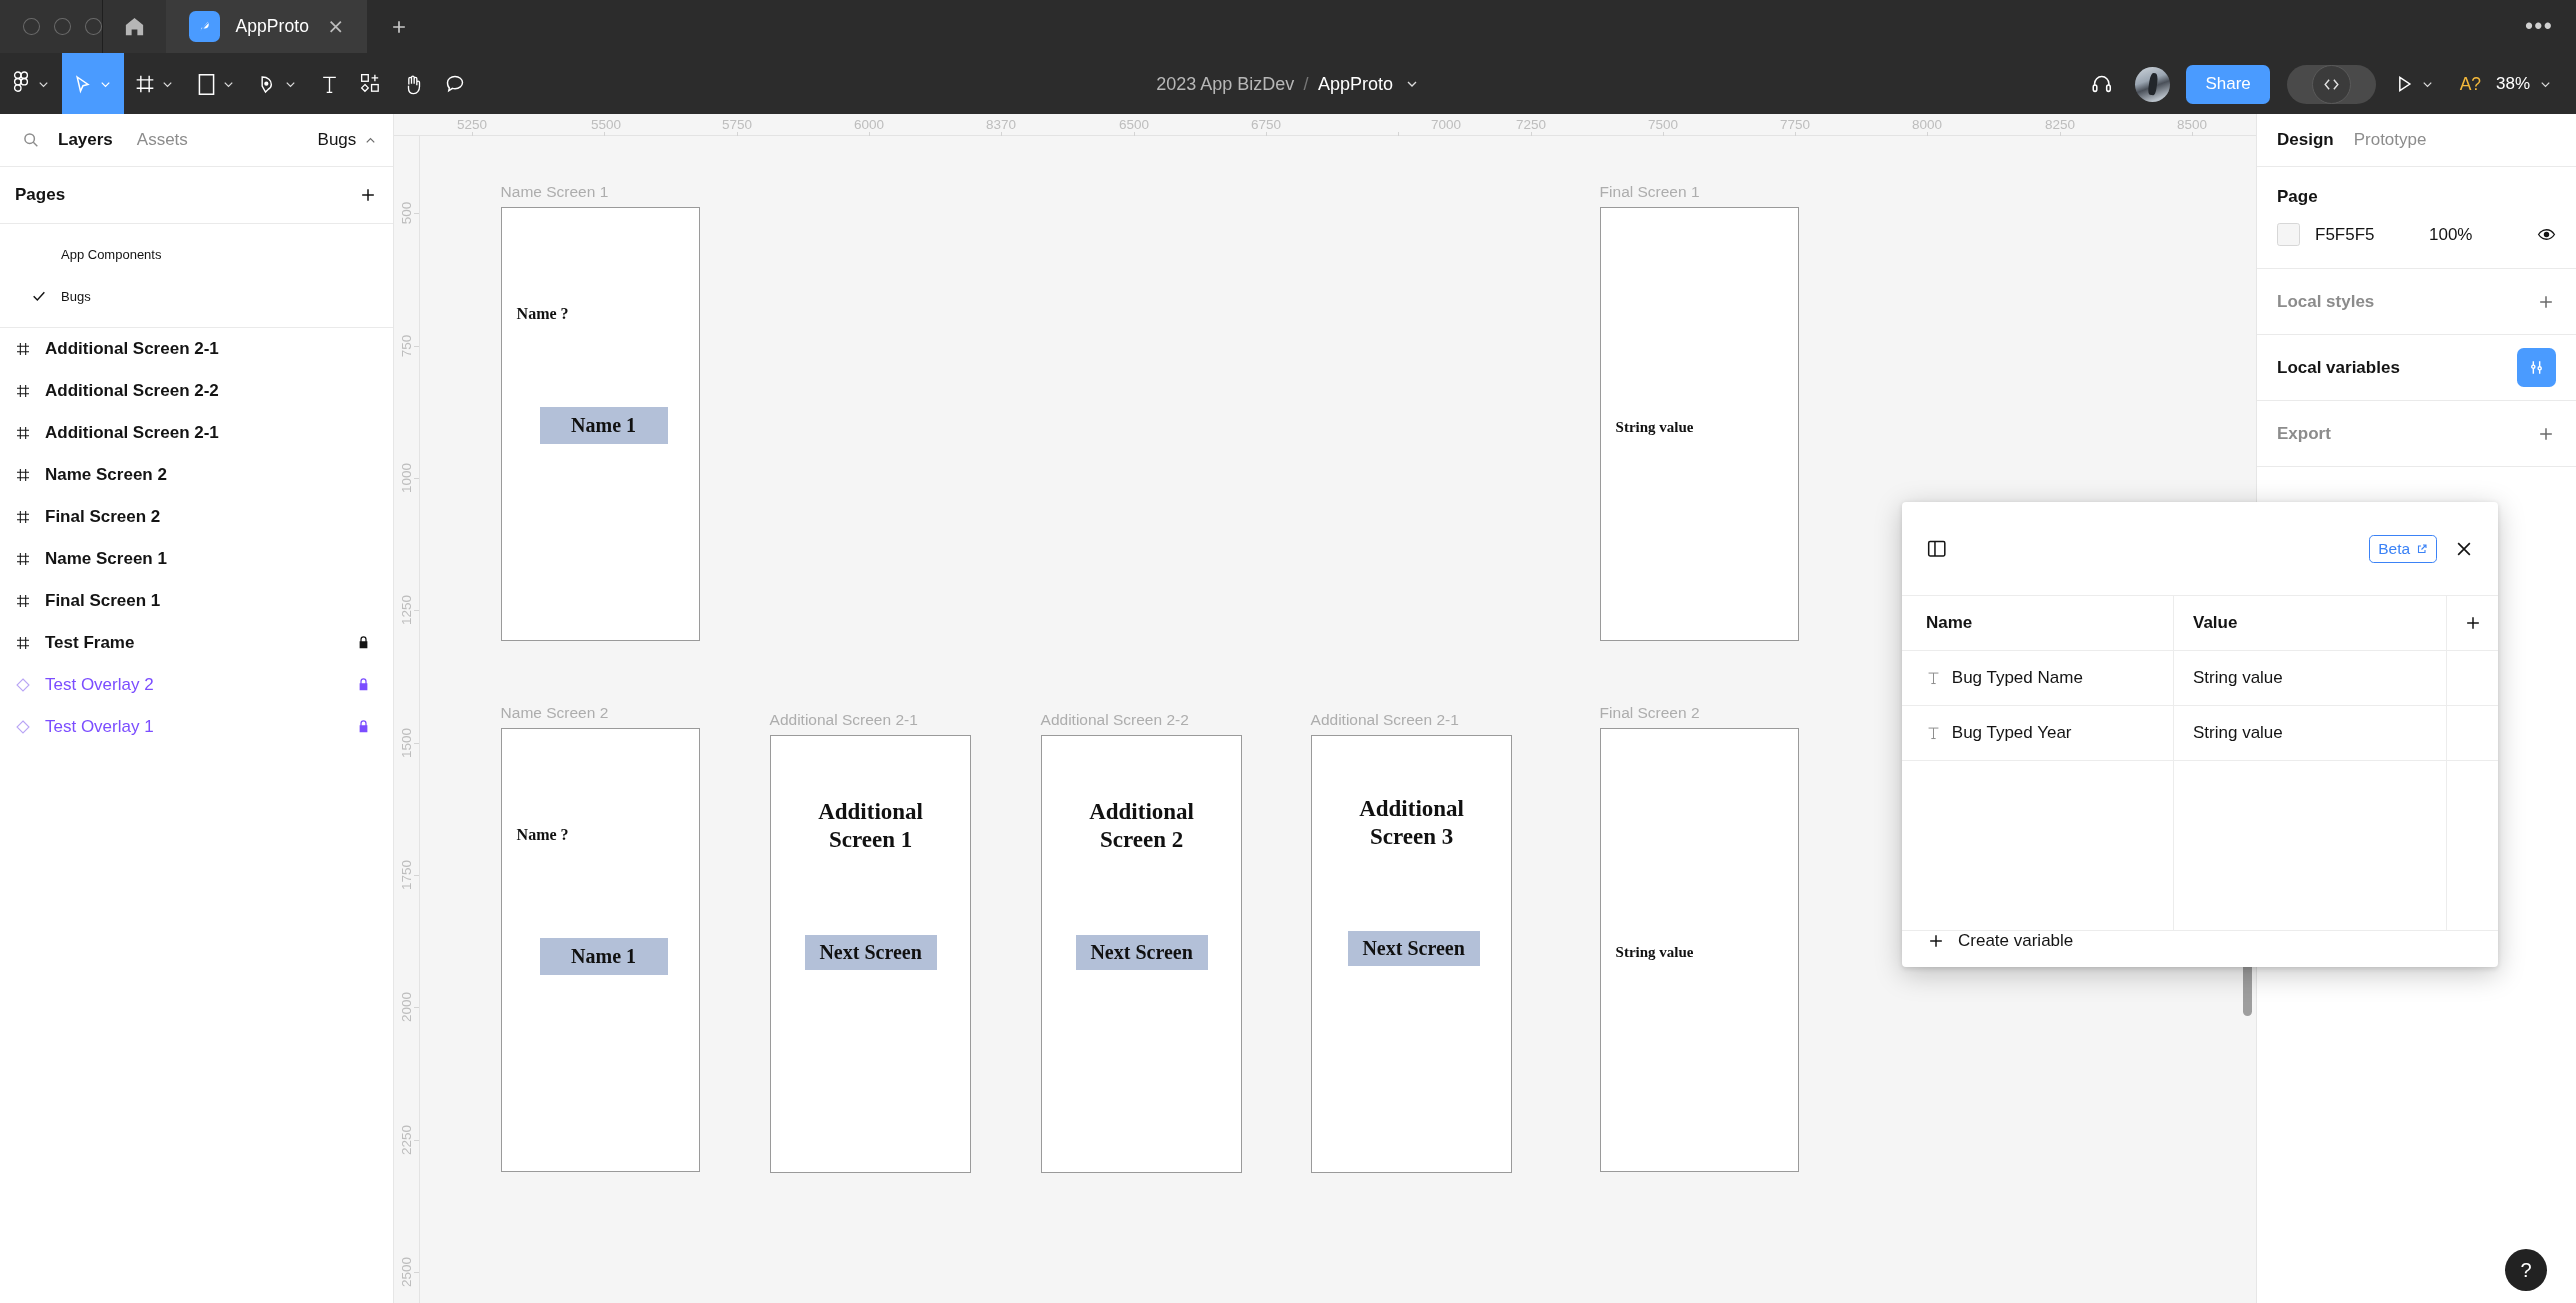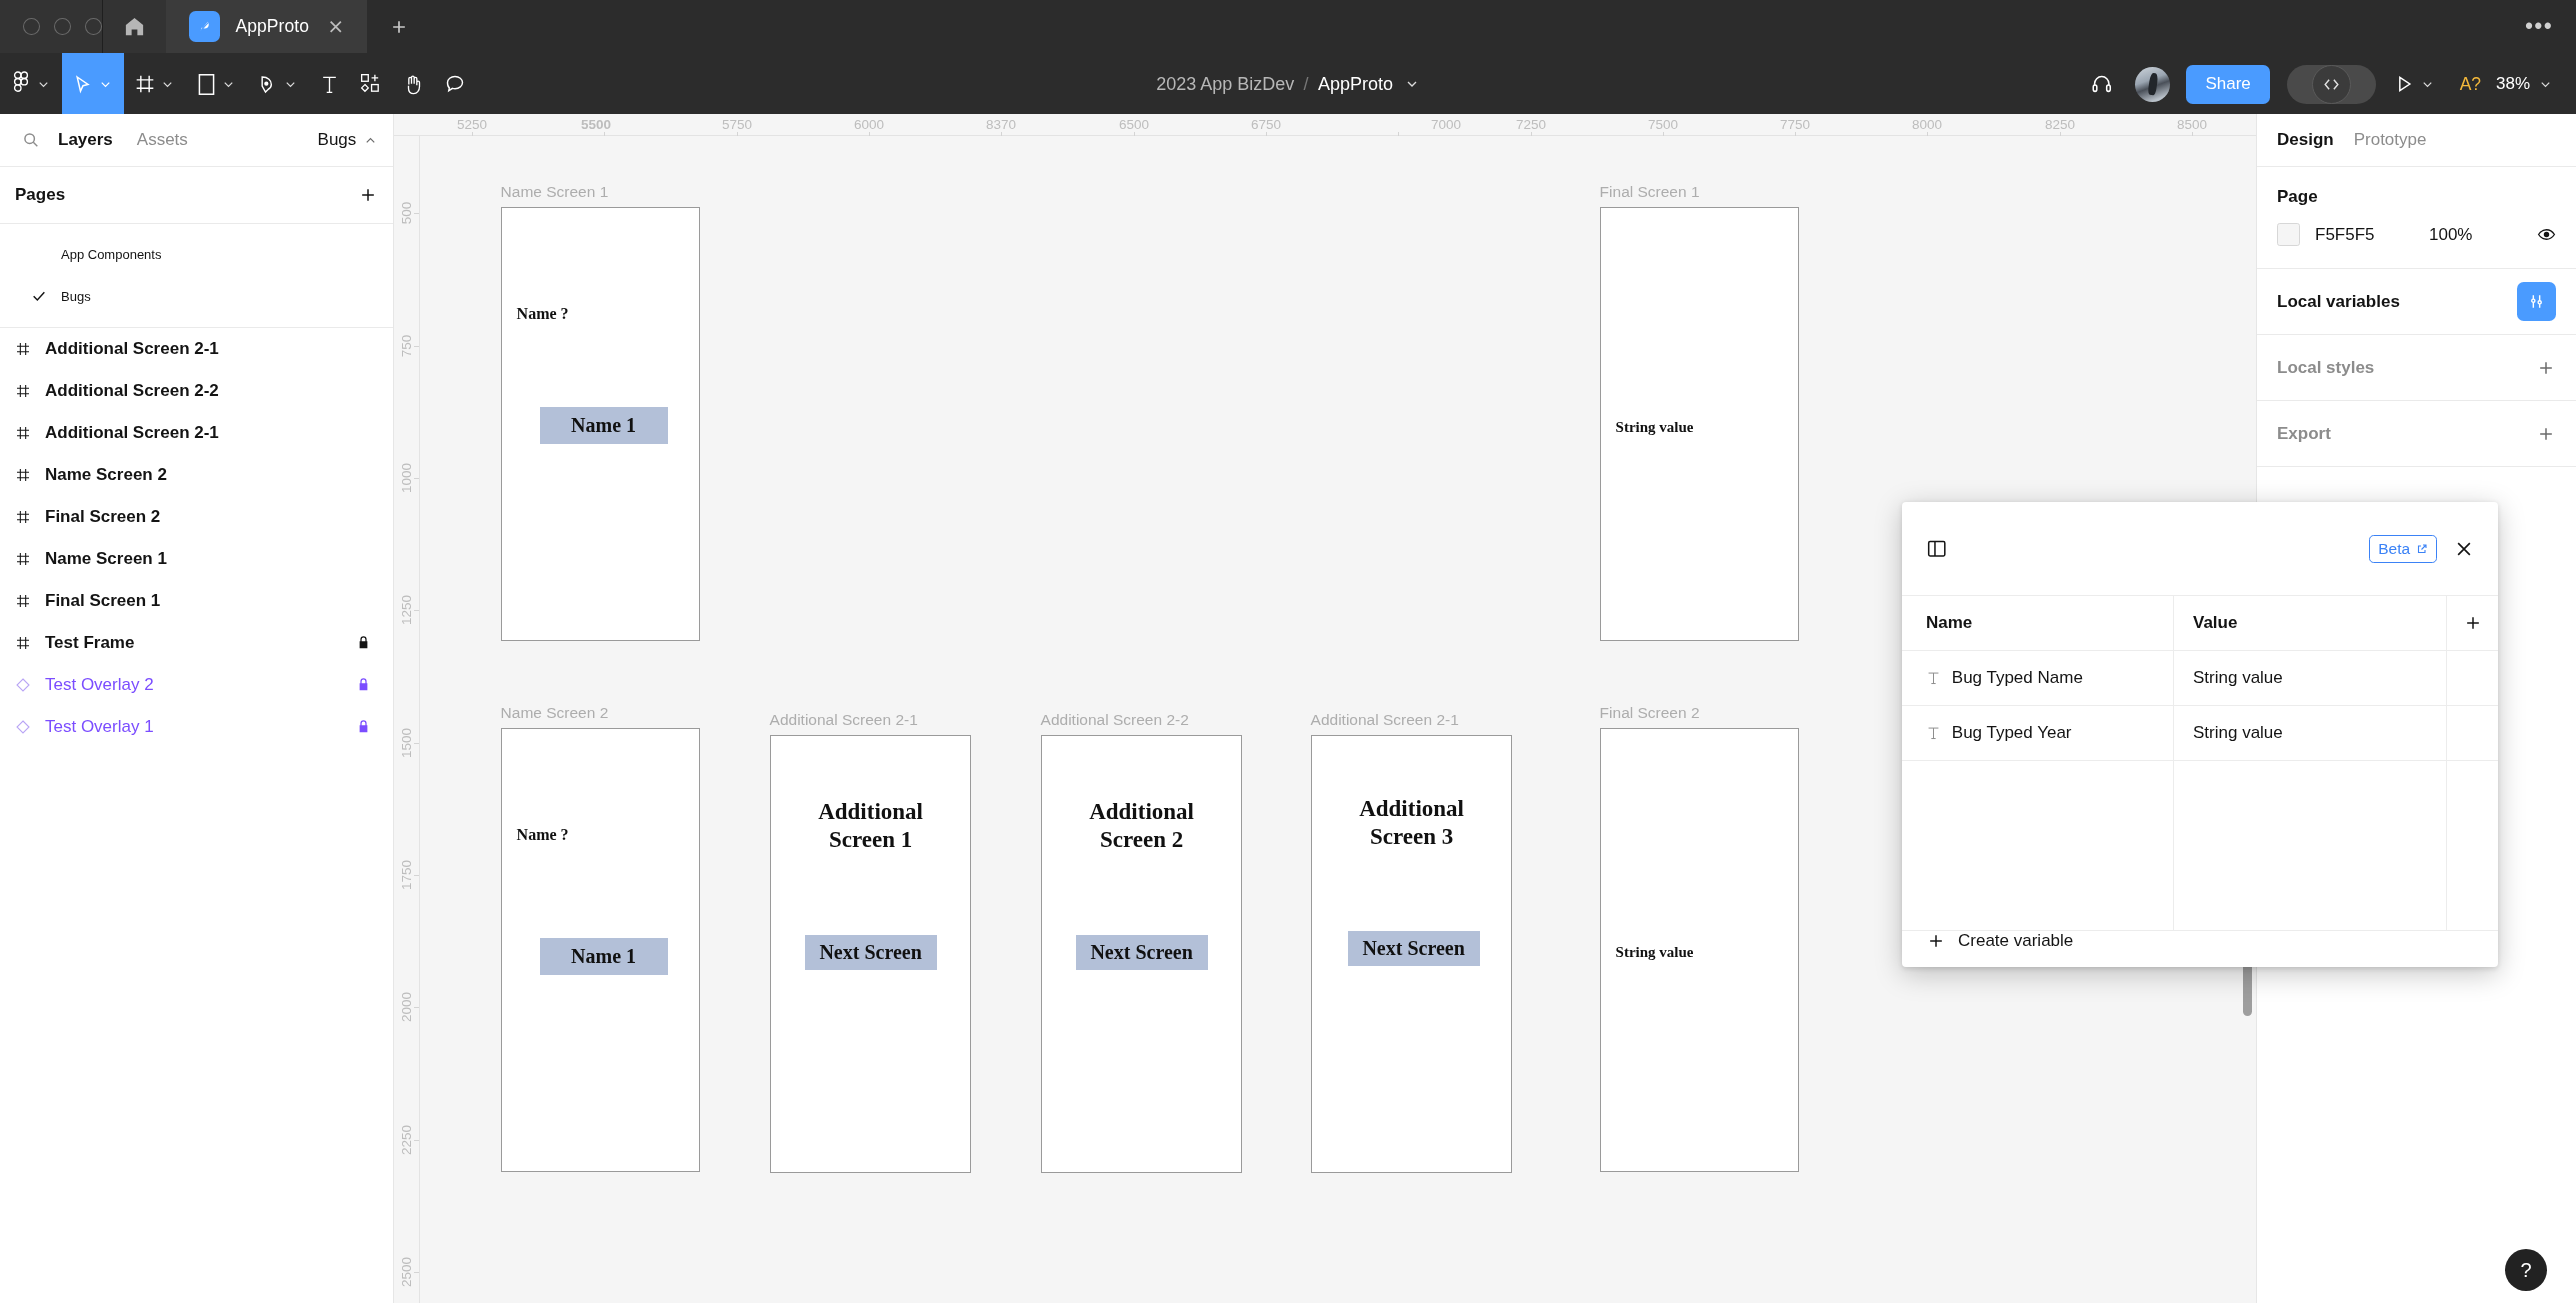--- a/index.html
+++ b/index.html
@@ -597,21 +597,21 @@
             </svg>
         </span>
       </div>
     </div>
   </div>
 
   <div class="canvas">
     <div class="ruler-h" id="ruler-h">
         <span class="rh-tick" style="left: 78px;">5250</span>
         <span style="position: absolute; top: 17.5px; width: 0.7px; height: 4px; background: rgb(212, 212, 212); left: 78px;"></span>
-        <span class="rh-tick" style="left: 202px; font-weight: bold;">5500</span>
+        <span class="rh-tick" style="left: 212px;">5500</span>
         <span style="position: absolute; top: 17.5px; width: 0.7px; height: 4px; background: rgb(212, 212, 212); left: 210px;"></span>
         <span class="rh-tick" style="left: 343px;">5750</span>
         <span style="position: absolute; top: 17.5px; width: 0.7px; height: 4px; background: rgb(212, 212, 212); left: 343px;"></span>
         <span class="rh-tick" style="left: 475px;">6000</span>
         <span style="position: absolute; top: 17.5px; width: 0.7px; height: 4px; background: rgb(212, 212, 212); left: 475px;"></span>
         <span class="rh-tick" style="left: 607px;">8370</span>
         <span style="position: absolute; top: 17.5px; width: 0.7px; height: 4px; background: rgb(212, 212, 212); left: 607px;"></span>
         <span class="rh-tick" style="left: 740px;">6500</span>
         <span style="position: absolute; top: 17.5px; width: 0.7px; height: 4px; background: rgb(212, 212, 212); left: 740px;"></span>
         <span class="rh-tick" style="left: 872px;">6750</span>
@@ -718,42 +718,42 @@
         <span class="eye">
           <svg width="19" height="19" viewBox="0 0 24 24" stroke="#141414" stroke-width="1.7" fill="none">
             <path d="M2 12s4-6 10-6 10 6 10 6-4 6-10 6-10-6-10-6z"></path>
               <circle cx="12" cy="12" r="2.6" fill="#141414"></circle>
           </svg>
         </span>
       </div>
     </div>
 
     <div class="rp-line">
+      <span class="lbl dim">Local styles</span>
+      <span class="act">
+        <svg width="20" height="20" viewBox="0 0 24 24" stroke="#6b6b6b" stroke-width="1.8" fill="none">
+            <path d="M12 5v14M5 12h14"></path>
+          </svg>
+      </span>
+    </div>
+
+    <div class="rp-line">
       <span class="lbl">Local variables</span>
       <span class="act">
         <span class="vars-btn">
           <svg width="19" height="19" viewBox="0 0 24 24" stroke="#fff" stroke-width="1.8" fill="none">
             <path d="M8 4v5M8 13v7M16 4v7M16 15v5"></path>
               <circle cx="8" cy="11" r="2" fill="#4a9bff"></circle>
               <circle cx="16" cy="13" r="2" fill="#4a9bff"></circle>
           </svg>
         </span>
       </span>
     </div>
 
     <div class="rp-line">
-      <span class="lbl dim">Local styles</span>
-      <span class="act">
-        <svg width="20" height="20" viewBox="0 0 24 24" stroke="#6b6b6b" stroke-width="1.8" fill="none">
-            <path d="M12 5v14M5 12h14"></path>
-          </svg>
-      </span>
-    </div>
-
-    <div class="rp-line">
       <span class="lbl dim">Export</span>
       <span class="act">
         <svg width="20" height="20" viewBox="0 0 24 24" stroke="#6b6b6b" stroke-width="1.8" fill="none">
             <path d="M12 5v14M5 12h14"></path>
           </svg>
       </span>
     </div>
   </div>
 
   <div class="var-modal">

